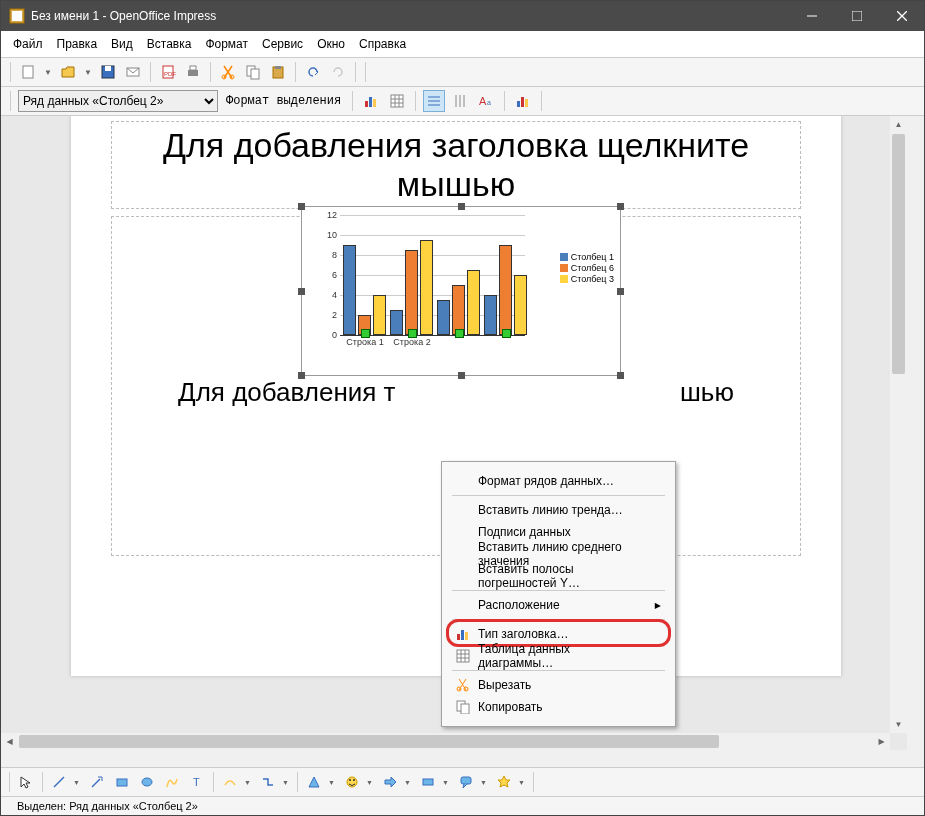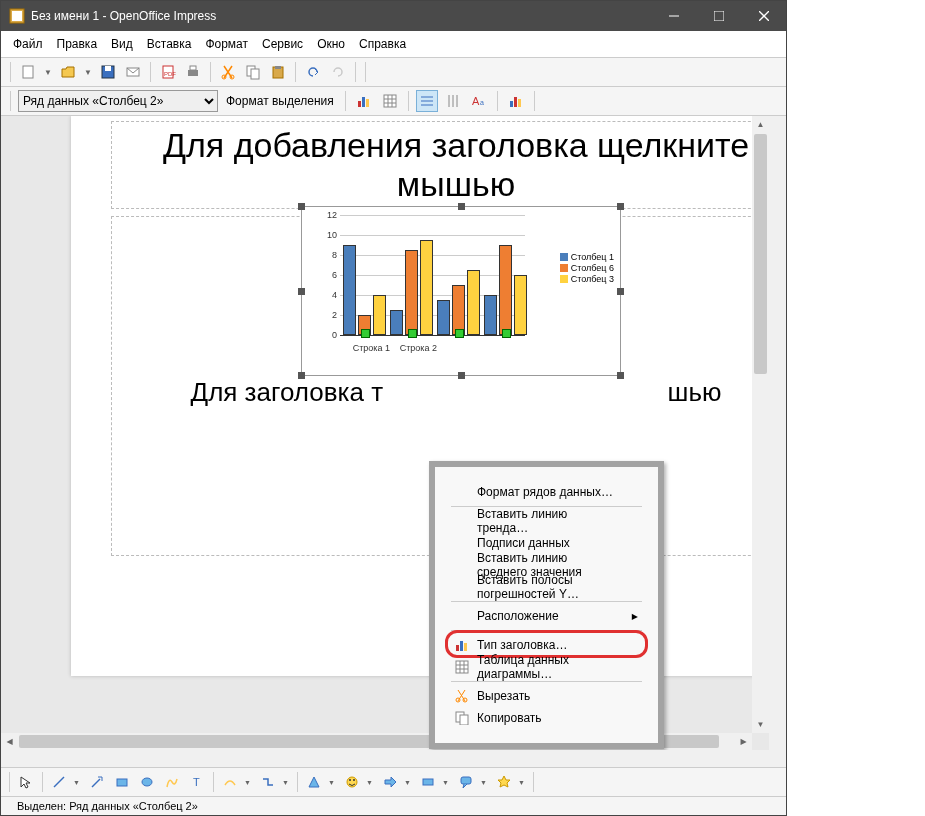--- a/index.html
+++ b/index.html
@@ -1,36 +1,36 @@
 <!DOCTYPE html>
 <html><head>
 <meta charset="utf-8">
 <style>
 * { box-sizing: border-box; margin: 0; padding: 0; }
 body { font-family: "Segoe UI", Tahoma, sans-serif; font-size: 12px; background: #fff; width: 925px; height: 816px; overflow: hidden; position: relative; }
 
-.window { border: 1px solid #444; width: 787px; height: 816px; display: flex; flex-direction: column; }
+.window { border: 1px solid #444; width: 925px; height: 816px; display: flex; flex-direction: column; }
 
 .titlebar { background: #4a4a4a; color: #fff; height: 30px; display: flex; align-items: center; padding: 0 0 0 8px; }
 .titlebar .icon-app { width: 16px; height: 16px; margin-right: 6px; display: inline-flex; }
 .titlebar .title-text { flex: 1; font-size: 12px; }
 .titlebar .win-btns { display: flex; }
 .titlebar .win-btn { width: 45px; height: 30px; display: flex; align-items: center; justify-content: center; color: #fff; }
 
 .menubar { background: #fff; padding: 4px 6px; display: flex; gap: 2px; border-bottom: 1px solid #ccc; }
 .menubar .menu-item { padding: 2px 6px; cursor: default; }
 
 .toolbar { background: #f5f5f5; padding: 3px 6px; display: flex; align-items: center; gap: 3px; border-bottom: 1px solid #ccc; }
 .toolbar .tb-btn { width: 22px; height: 22px; display: inline-flex; align-items: center; justify-content: center; border: 1px solid transparent; }
 .toolbar .tb-sep { width: 1px; height: 20px; background: #ccc; margin: 0 3px; }
 .toolbar .tb-dropdown { width: 12px; font-size: 8px; color: #666; display: inline-flex; align-items: center; justify-content: center; }
 
 .toolbar2 { background: #f5f5f5; padding: 3px 6px; display: flex; align-items: center; gap: 4px; border-bottom: 1px solid #ccc; }
 .toolbar2 select { width: 200px; height: 22px; font-size: 12px; border: 1px solid #999; }
-.toolbar2 .tb-label { padding: 0 4px; }
+.toolbar2 .tb-label { padding: 0 4px; font-family: Liberation Mono, monospace; }
 .toolbar2 .tb-btn { width: 22px; height: 22px; display: inline-flex; align-items: center; justify-content: center; border: 1px solid transparent; }
 .toolbar2 .tb-btn.active { background: #cde6f7; border: 1px solid #7ab0d8; }
 .toolbar2 .tb-sep { width: 1px; height: 20px; background: #ccc; margin: 0 3px; }
 
 .workspace { flex: 1; background: #f0f0f0; display: flex; position: relative; overflow: hidden; }
 .canvas-scroll { flex: 1; overflow: hidden; position: relative; background: #e8e8e8; border-right: 17px solid #f0f0f0; border-bottom: 17px solid #f0f0f0; }
 .slide { position: absolute; left: 70px; top: 0; width: 770px; height: 560px; background: #fff; box-shadow: 0 0 4px rgba(0,0,0,0.2); }
 .slide-title { position: absolute; left: 40px; top: 5px; width: 690px; text-align: center; font-size: 34px; font-family: Arial, sans-serif; border: 1px dashed #bbb; padding: 4px; }
 .slide-text { position: absolute; left: 40px; top: 100px; width: 690px; height: 340px; border: 1px dashed #bbb; text-align: center; font-size: 26px; font-family: Arial, sans-serif; padding-top: 160px; }
 
@@ -48,27 +48,27 @@
 .chart-plot { position: absolute; left: 18px; top: 0; width: 185px; height: 120px; }
 .chart-plot .gridline { position: absolute; left: 0; right: 0; height: 1px; background: #ccc; }
 .chart-plot .bar-group { position: absolute; bottom: 0; width: 50px; display: flex; gap: 2px; align-items: flex-end; }
 .chart-plot .bar { width: 13px; border: 1px solid #333; }
 .bar.s1 { background: #4a7ebb; }
 .bar.s2 { background: #ee7e32; }
 .bar.s3 { background: #ffd240; }
 .bar-sel { position: relative; }
 .bar-sel::after { content:''; position: absolute; bottom: -4px; left: 50%; margin-left: -4px; width: 7px; height: 7px; background: #3c3; border: 1px solid #060; }
 .y-tick { position: absolute; right: 190px; font-size: 9px; color: #333; transform: translateY(-50%); }
-.x-tick { position: absolute; top: 128px; font-size: 9px; color: #333; width: 50px; text-align: right; }
+.x-tick { position: absolute; top: 122px; font-size: 9px; color: #333; width: 50px; text-align: center; }
 
 .chart-legend { position: absolute; right: 6px; top: 44px; font-size: 9px; }
 .chart-legend .lg-row { display: flex; align-items: center; gap: 3px; margin: 1px 0; }
 .chart-legend .lg-sw { width: 8px; height: 8px; }
 
-.context-menu { position: absolute; left: 428px; top: 345px; width: 235px; background: #f8f8f8; border: 6px solid #a3a3a3; box-shadow: 2px 2px 4px rgba(0,0,0,0.3); z-index: 100; padding: 14px; }
+.context-menu { position: absolute; left: 440px; top: 345px; width: 235px; background: #f8f8f8; border: 1px solid #a3a3a3; box-shadow: 2px 2px 4px rgba(0,0,0,0.3); z-index: 100; padding: 8px; }
 .context-menu .cm-item { display: flex; align-items: center; height: 22px; padding: 0 24px 0 4px; cursor: default; position: relative; }
 .context-menu .cm-item .cm-icon { width: 18px; height: 18px; margin-right: 6px; display: inline-flex; align-items: center; justify-content: center; }
 .context-menu .cm-item .cm-label { flex: 1; }
 .context-menu .cm-item .cm-arrow { position: absolute; right: 6px; font-size: 8px; }
 .context-menu .cm-sep { height: 1px; background: #ccc; margin: 3px 2px; }
 .context-menu .cm-highlight { position: absolute; border: 3px solid #e03030; border-radius: 12px; left: -4px; right: -4px; height: 28px; pointer-events: none; }
 
 .bottom-toolbar { background: #f5f5f5; padding: 3px 6px; display: flex; align-items: center; gap: 3px; border-top: 1px solid #ccc; }
 .bottom-toolbar .tb-btn { width: 22px; height: 22px; display: inline-flex; align-items: center; justify-content: center; }
 .bottom-toolbar .tb-sep { width: 1px; height: 20px; background: #ccc; margin: 0 2px; }
@@ -260,21 +260,21 @@
       </span>
     <span class="tb-sep"></span>
   </div>
 
   <div class="workspace">
     <div class="canvas-scroll">
 
       <div class="slide">
         <div class="slide-title">Для добавления заголовка щелкните мышью</div>
         <div class="slide-text">
-          <span>Для заголовка т</span>
+          <span>Для добавления т</span>
           <span style="display:inline-block;width:270px"></span>
           <span>шью</span>
         </div>
 
         <div class="chart-box">
           <div class="h1"></div>
             <div class="h2"></div>
             <div class="h3"></div>
             <div class="h4"></div>
           <div class="h5"></div>

